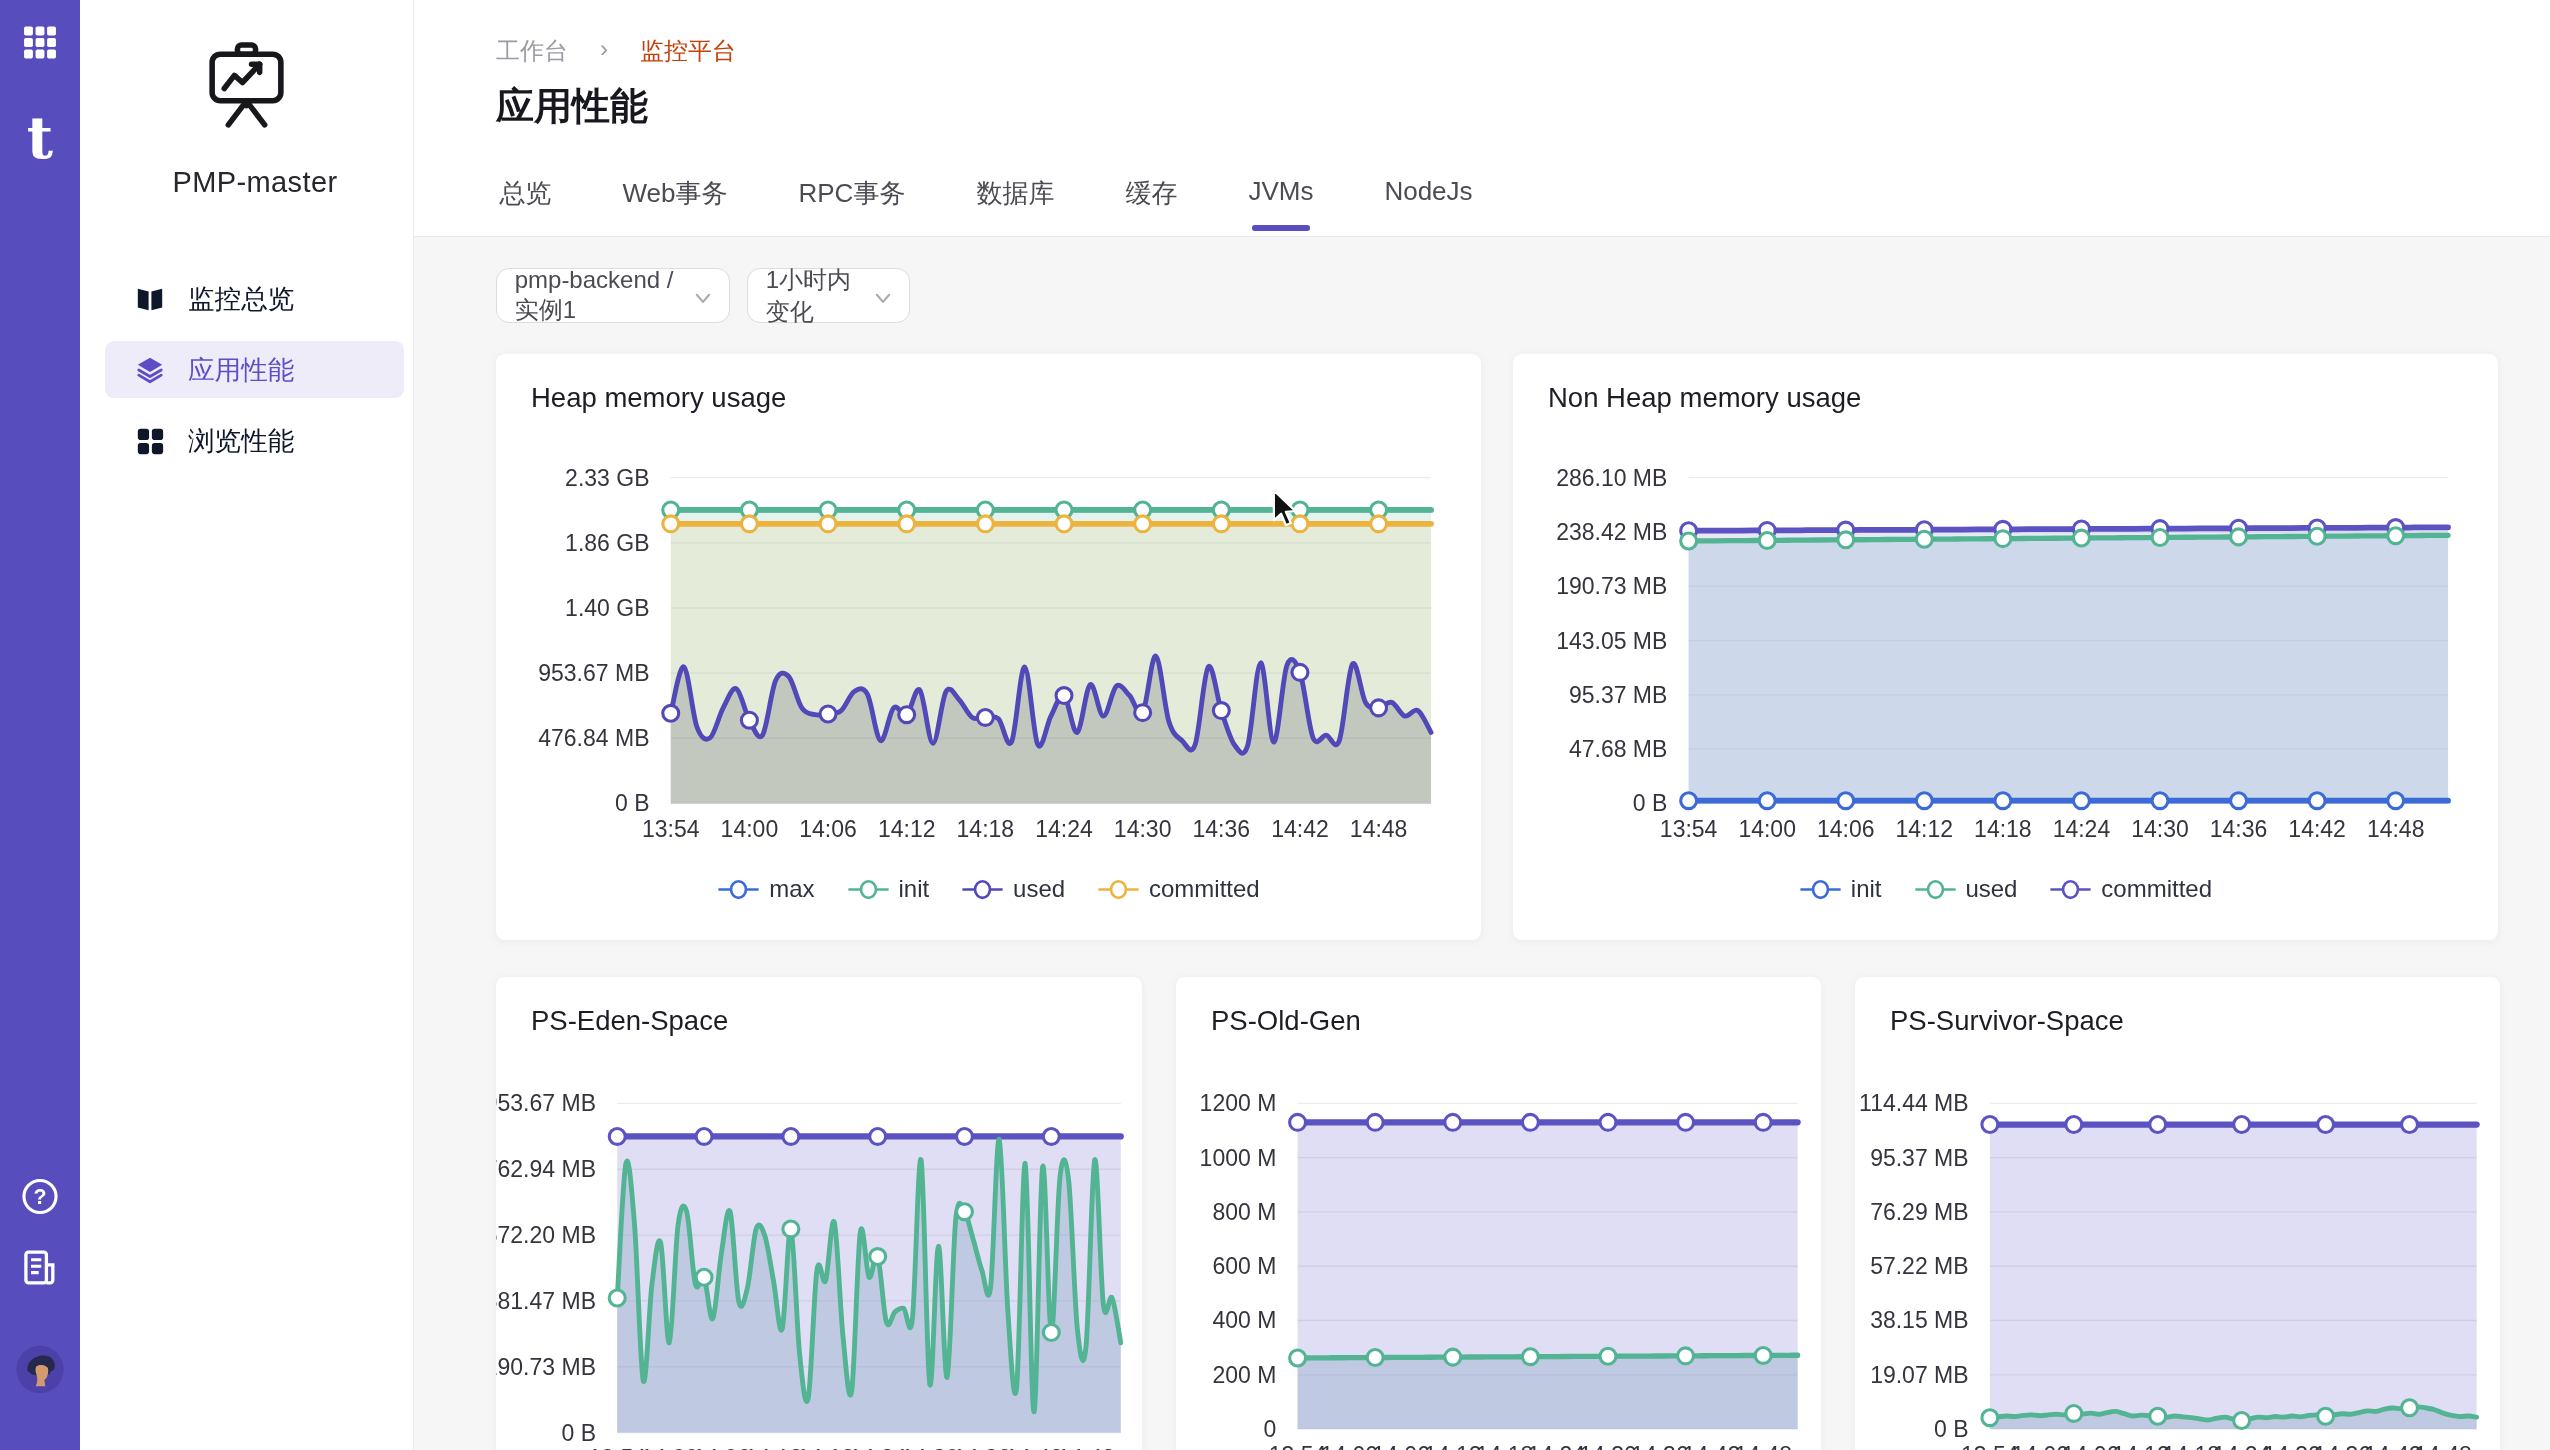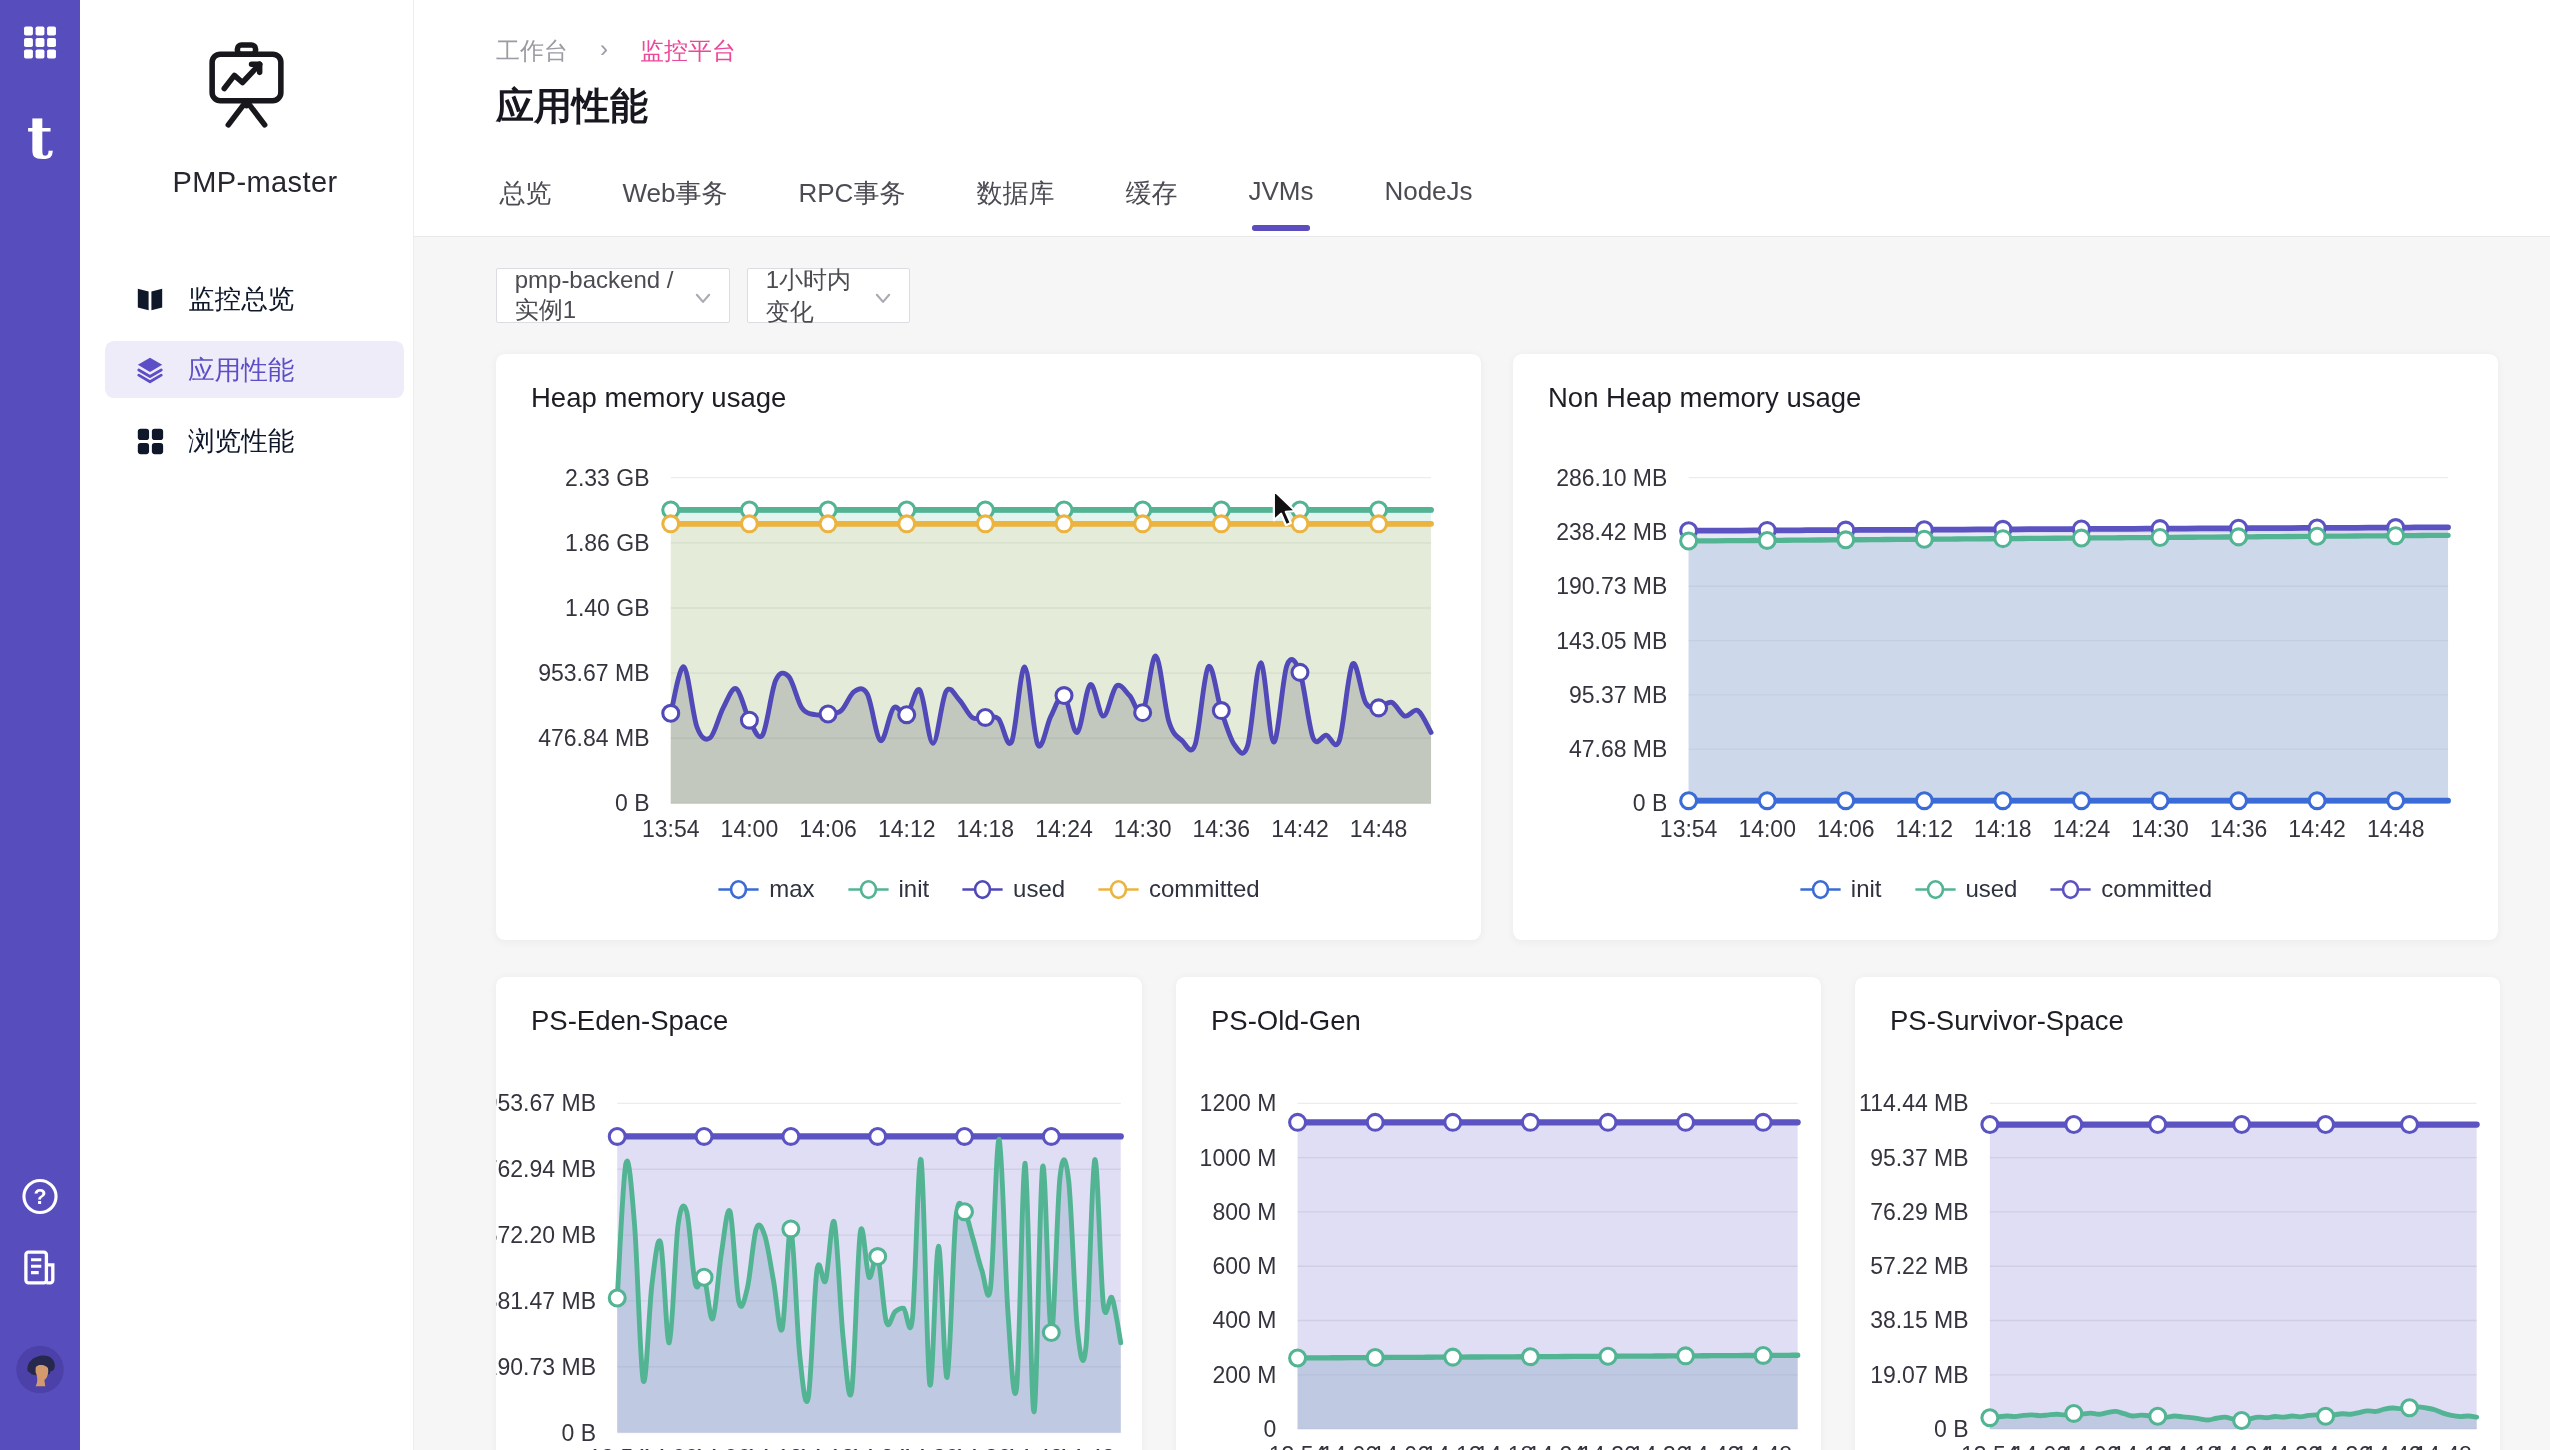--- a/index.html
+++ b/index.html
@@ -22,31 +22,31 @@
     gap:23px; border-radius:8.9px; color:#0f172a; font-size:26.6px; cursor:pointer; }
   .nav-item .nic { width:30px; height:30px; flex:0 0 30px; }
   .nav-item.active { background:#efecfa; color:#5b4ec6; }
 
   
   .content { position:absolute; left:414px; top:0; right:0; height:100%; }
   .content-header { position:absolute; top:0; left:0; right:0; height:237px; background:#fff;
     border-bottom:1.8px solid #e9e9ec; }
   .breadcrumb { position:absolute; left:82px; top:35px; font-size:24px; color:#9b9ba3;
     display:flex; gap:32px; align-items:flex-start; }
-  .breadcrumb .crumb-last { color:#ec4899; }
+  .breadcrumb .crumb-last { color:#c2410c; }
   .page-title { position:absolute; left:82px; top:81px; font-size:38px; font-weight:bold; color:#17171f; }
   .tabs { position:absolute; left:82px; bottom:0; display:flex; gap:64px; }
   .tab { position:relative; font-size:26px; color:#4b4b53; padding:0 3.5px 25px; cursor:pointer; }
   .tab.active::after { content:''; position:absolute; left:50%; transform:translateX(-50%);
     bottom:5.3px; width:58px; height:5.3px; border-radius:2.7px; background:#5b4cc0; }
 
   .content-body { position:absolute; top:237px; left:0; right:0; bottom:0; background:#f6f6f7; }
 
   .select { position:absolute; top:31px; height:55px; background:#fff; border:1.8px solid #dcdce1;
-    border-radius:2px; display:flex; align-items:center; justify-content:space-between;
+    border-radius:13px; display:flex; align-items:center; justify-content:space-between;
     padding:0 17.7px; font-size:24px; color:#4b4b52; cursor:pointer; }
   #select-instance { left:82px; width:234px; }
   #select-range   { left:333px; width:163px; }
   .chev { margin-left:16px; flex:0 0 auto; }
 
   
   .card { position:absolute; background:#fff; border-radius:8.9px;
     box-shadow:0 1.8px 8.9px rgba(30,30,60,0.05); }
   .card-title { position:absolute; left:35px; top:28px; font-size:27.5px; font-weight:400; color:#1d1d25; }
   .chart { position:absolute; left:0; top:106px; }

